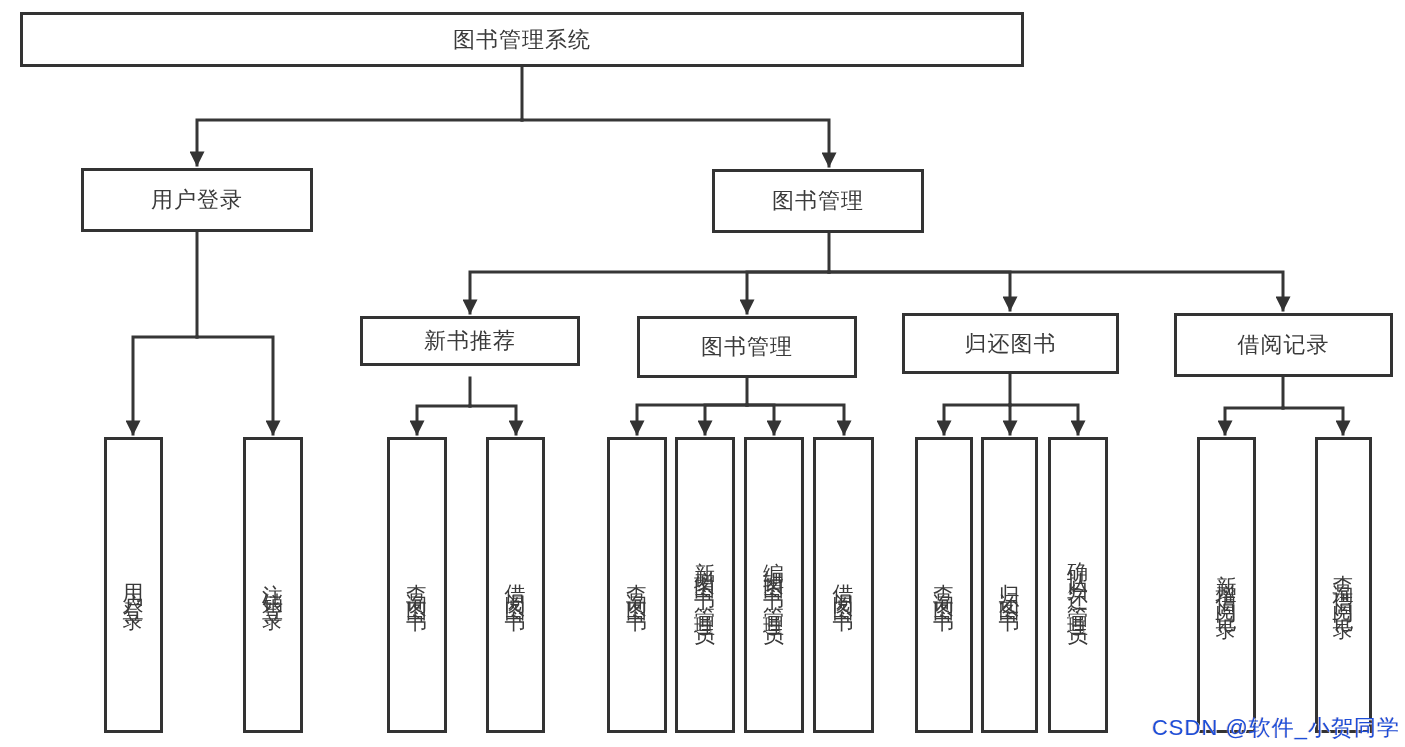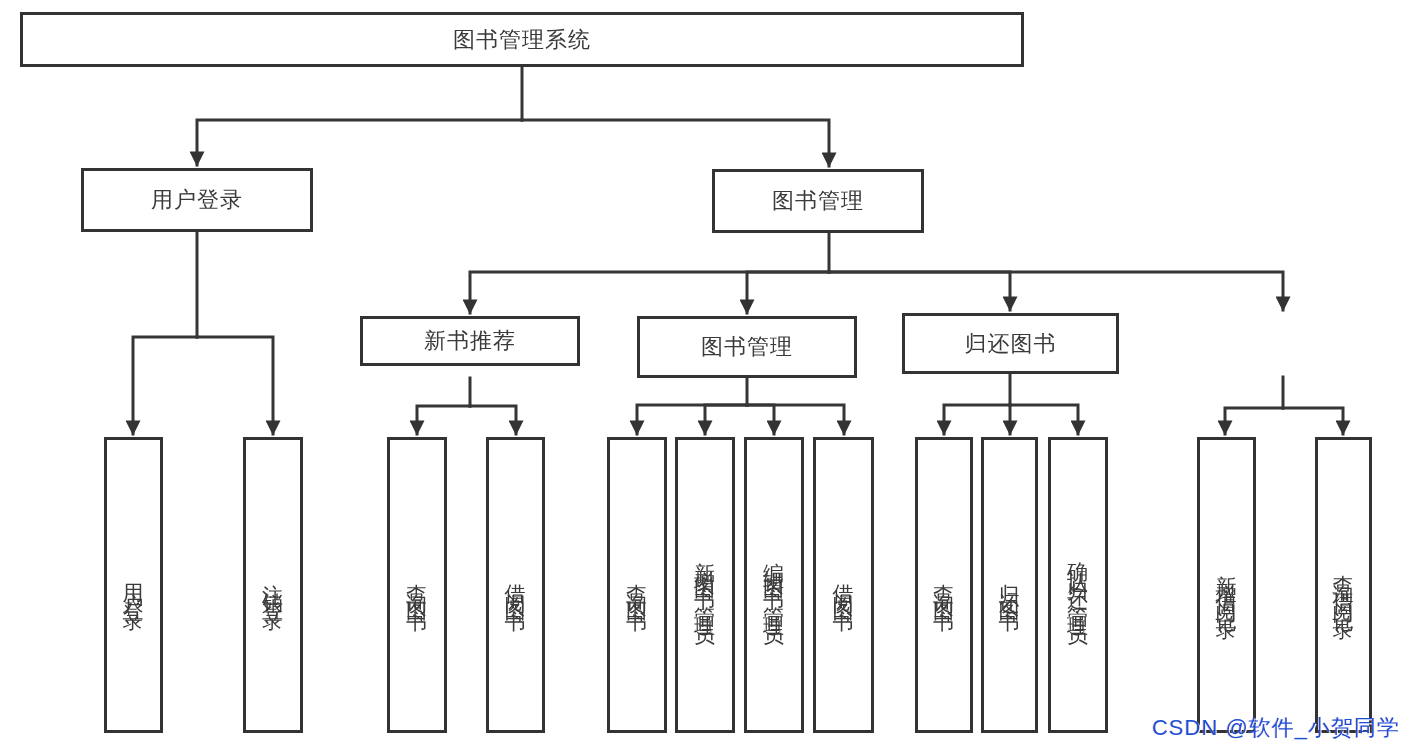--- a/index.html
+++ b/index.html
@@ -110,20 +110,23 @@
 
   <div class="box h" style="left:360px;top:316px;width:220px;height:50px">
     <span>新书推荐</span>
   </div>
   <div class="box h" style="left:637px;top:316px;width:220px;height:62px">
     <span>图书管理</span>
   </div>
   <div class="box h" style="left:902px;top:313px;width:217px;height:61px">
     <span>归还图书</span>
   </div>
+  <div class="box h" style="left:1174px;top:313px;width:219px;height:64px">
+    <span>借阅记录</span>
+  </div>
 
   <div class="box v" style="left:104px;top:437px;width:59px;height:296px">
     <span>用户登录</span>
   </div>
   <div class="box v" style="left:243px;top:437px;width:60px;height:296px">
     <span>注销登录</span>
   </div>
 
   <div class="box v" style="left:387px;top:437px;width:60px;height:296px">
     <span>查询图书</span>

